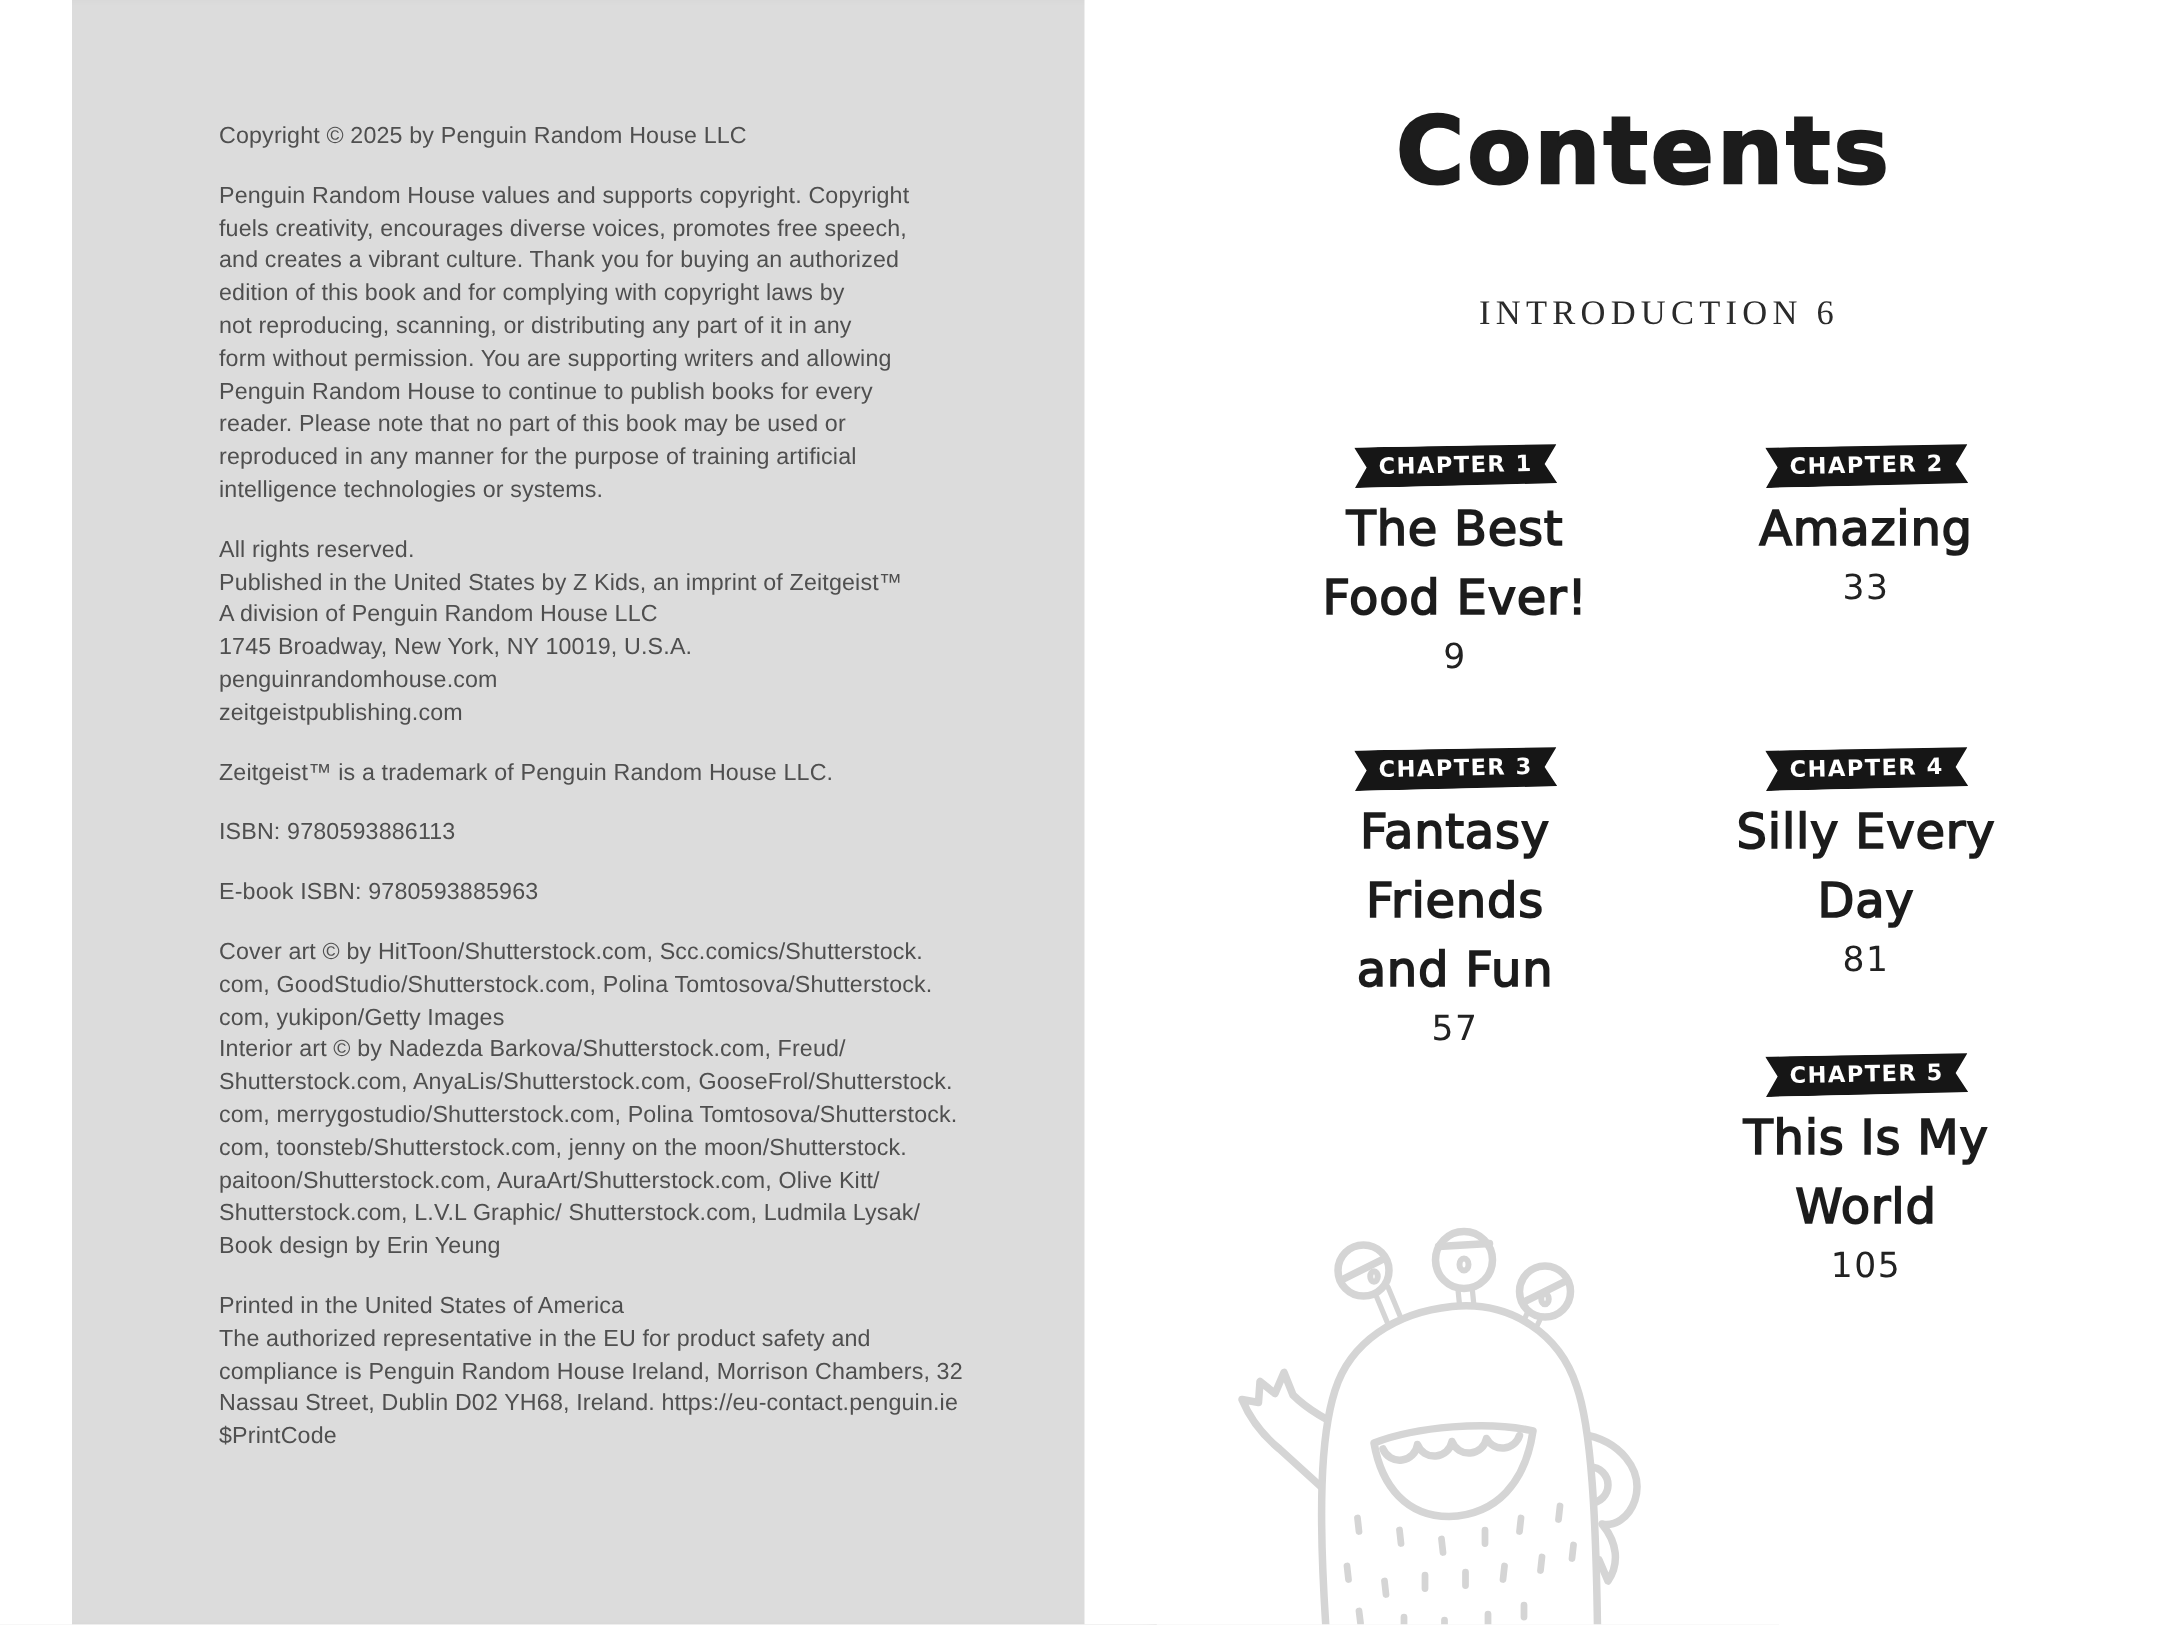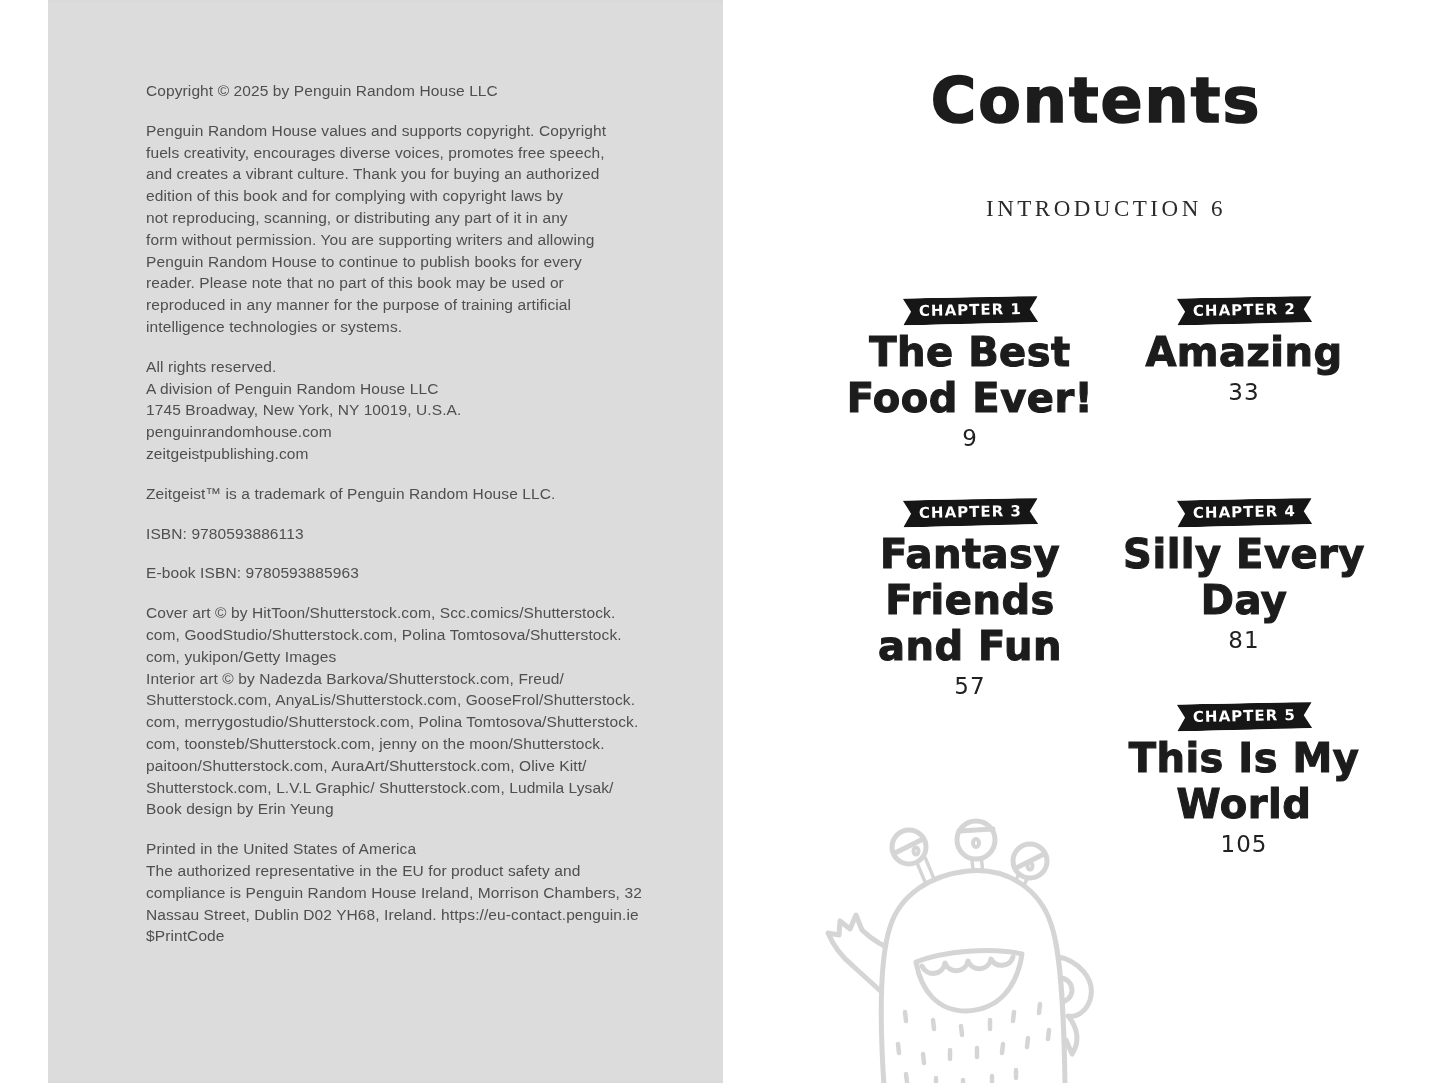--- a/index.html
+++ b/index.html
@@ -64,21 +64,21 @@
     font-family:"DejaVu Sans",sans-serif;
     font-size:15px;font-weight:700;letter-spacing:1px;
     padding:4px 16px 5px;
     clip-path:polygon(0% 0%,100% 2%,94% 50%,100% 98%,0% 100%,6% 50%);
     transform:rotate(-1.2deg);
     white-space:nowrap;
   }
   .chapter-title{
     margin-top:5px;
     font-family:"DejaVu Sans",sans-serif;
-    font-size:40px;line-height:46px;font-weight:700;
+    font-size:32px;line-height:46px;font-weight:400;
     color:var(--ink);
     -webkit-text-stroke:1.1px var(--ink);
     letter-spacing:0.5px;white-space:nowrap;
   }
   .chapter-page{
     margin-top:4px;
     font-family:"DejaVu Sans",sans-serif;
     font-size:23px;color:#222222;letter-spacing:1px;
   }
   .monster-illustration{position:absolute;left:100px;top:815px;width:290px;height:268px;}
@@ -106,20 +106,21 @@
           <div>edition of this book and for complying with copyright laws by</div>
           <div>not reproducing, scanning, or distributing any part of it in any</div>
           <div>form without permission. You are supporting writers and allowing</div>
           <div>Penguin Random House to continue to publish books for every</div>
           <div>reader. Please note that no part of this book may be used or</div>
           <div>reproduced in any manner for the purpose of training artificial</div>
           <div>intelligence technologies or systems.</div>
         </div>
         <div class="copyright-paragraph">
           <div>All rights reserved.</div>
+          <div>Published in the United States by Z Kids, an imprint of Zeitgeist™</div>
           <div>A division of Penguin Random House LLC</div>
           <div>1745 Broadway, New York, NY 10019, U.S.A.</div>
           <div>penguinrandomhouse.com</div>
           <div>zeitgeistpublishing.com</div>
         </div>
         <div class="copyright-paragraph">
           <div>Zeitgeist™ is a trademark of Penguin Random House LLC.</div>
         </div>
         <div class="copyright-paragraph">
           <div>ISBN: 9780593886113</div>

